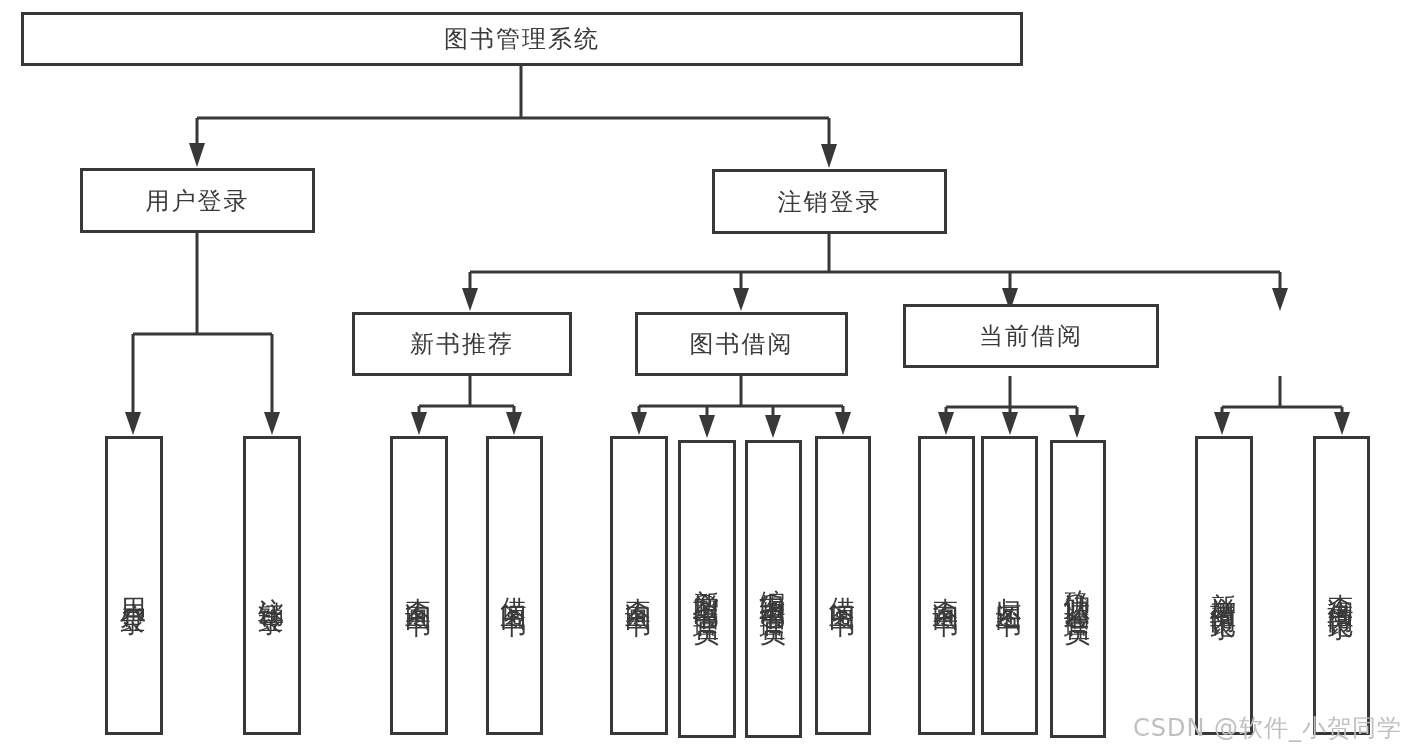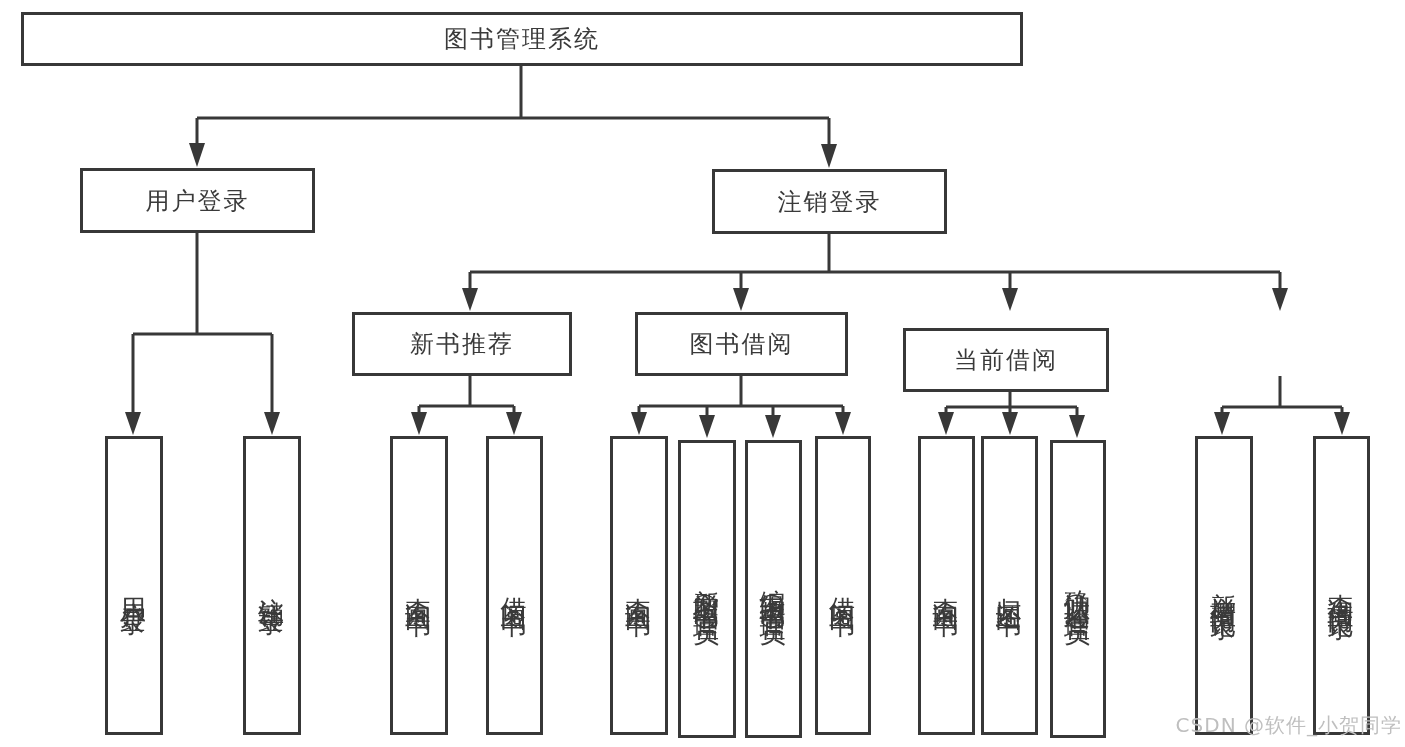--- a/index.html
+++ b/index.html
@@ -39,21 +39,21 @@
     text-orientation: mixed;
     white-space: nowrap;
     font-size: 26px;
     letter-spacing: 4.5px;
     color: #3a3a3a;
   }
   .watermark {
     position: absolute;
     right: 3px;
     top: 712px;
-    font-size: 20px;
+    font-size: 24px;
     letter-spacing: 1px;
     color: #bfbfbf;
     white-space: nowrap;
     z-index: 5;
   }
 </style>
 </head>
 <body>
 
 <div class="canvas">
@@ -118,21 +118,21 @@
   <div class="node hbox" style="left:712px; top:169px; width:235px; height:65px;">
     <span>注销登录</span>
   </div>
 
   <div class="node hbox" style="left:352px; top:312px; width:220px; height:64px;">
     <span>新书推荐</span>
   </div>
   <div class="node hbox" style="left:635px; top:312px; width:213px; height:64px;">
     <span>图书借阅</span>
   </div>
-  <div class="node hbox" style="left:903px; top:328px; width:206px; height:64px;">
+  <div class="node hbox" style="left:903px; top:304px; width:256px; height:64px;">
     <span>当前借阅</span>
   </div>
 
   <div class="node leaf" style="left:105px; top:436px; width:58px; height:299px;">
     <span>用户登录</span>
   </div>
   <div class="node leaf" style="left:243px; top:436px; width:58px; height:299px;">
     <span>注销登录</span>
   </div>
 

